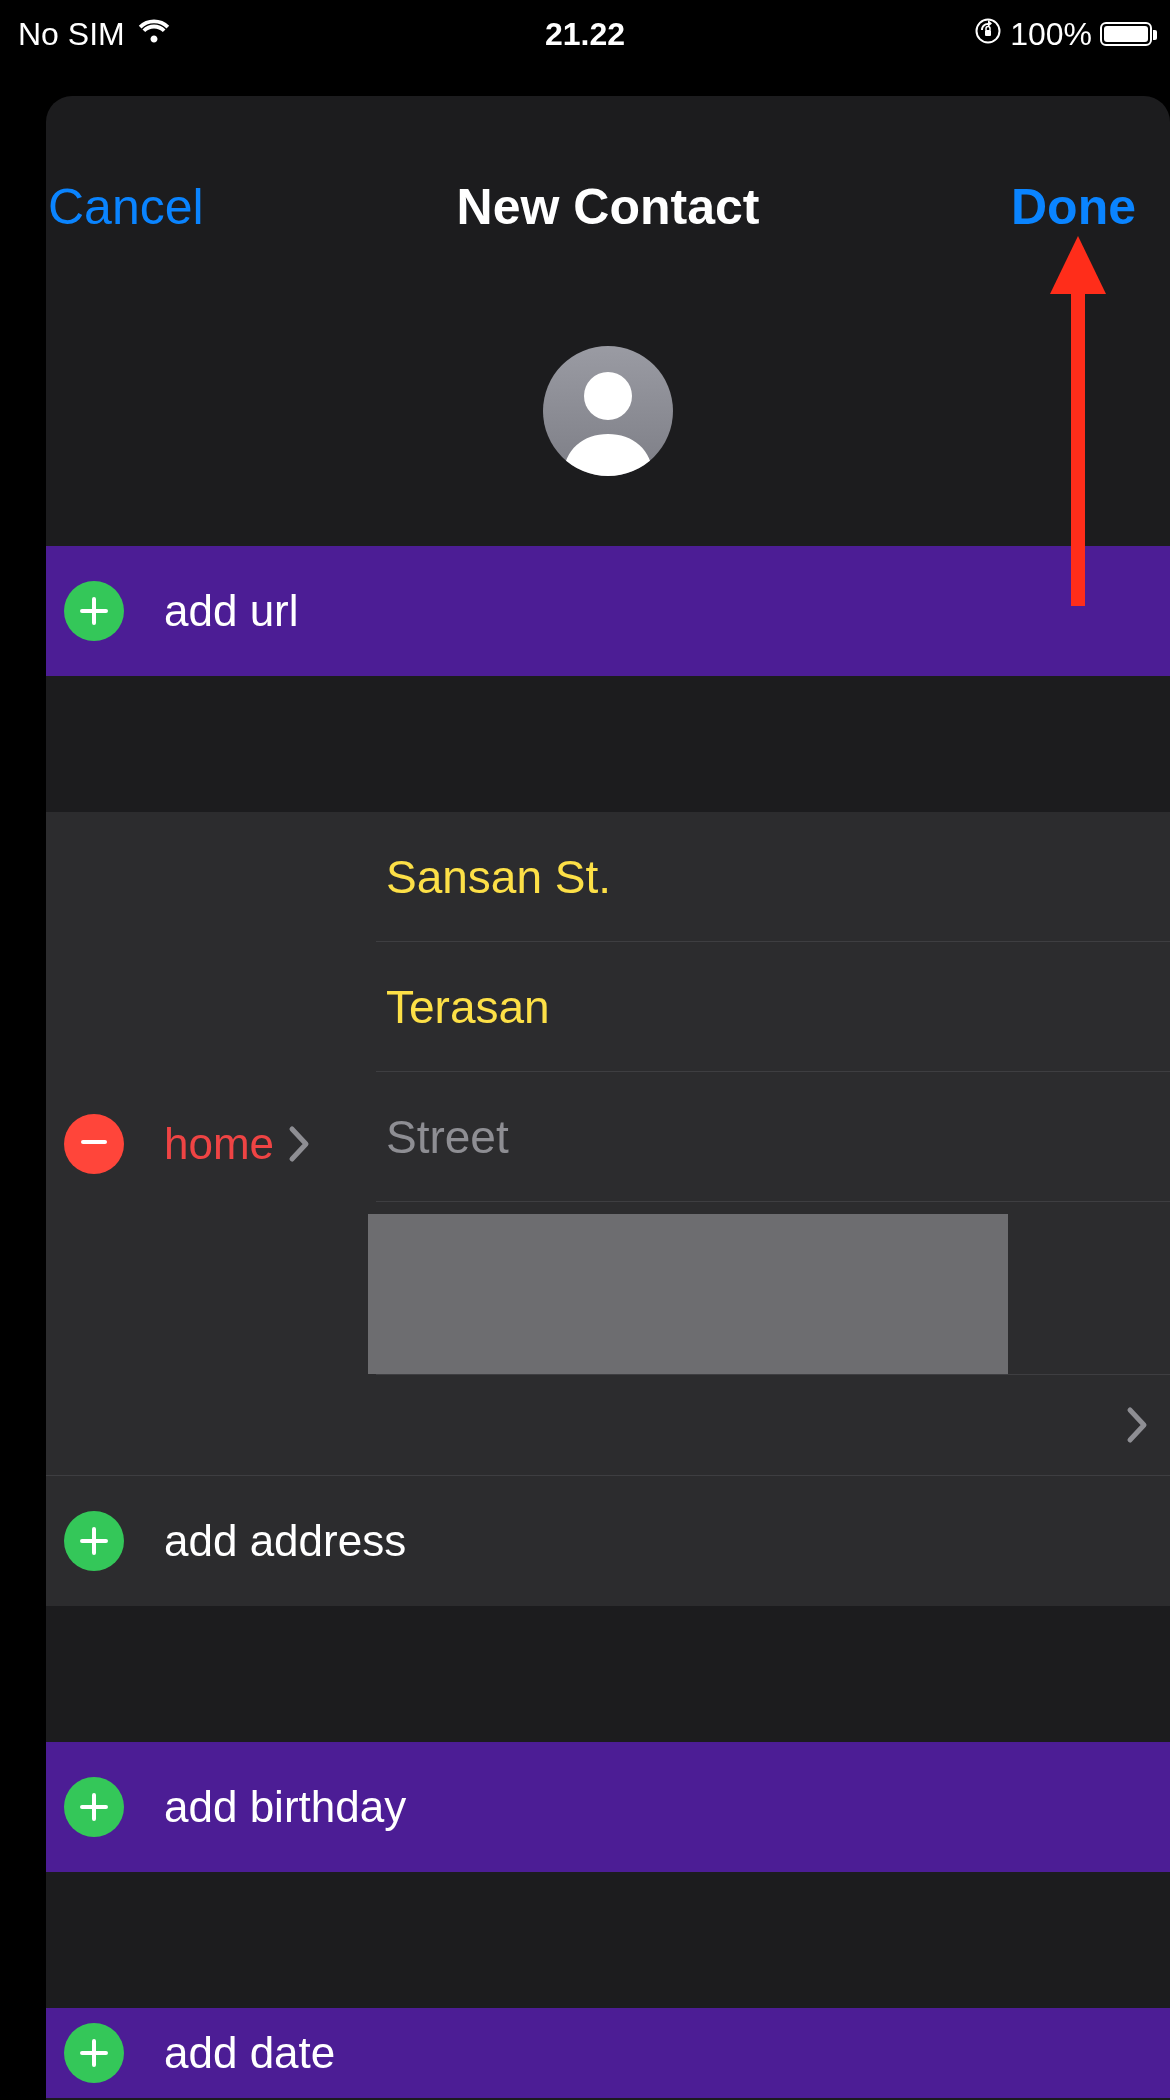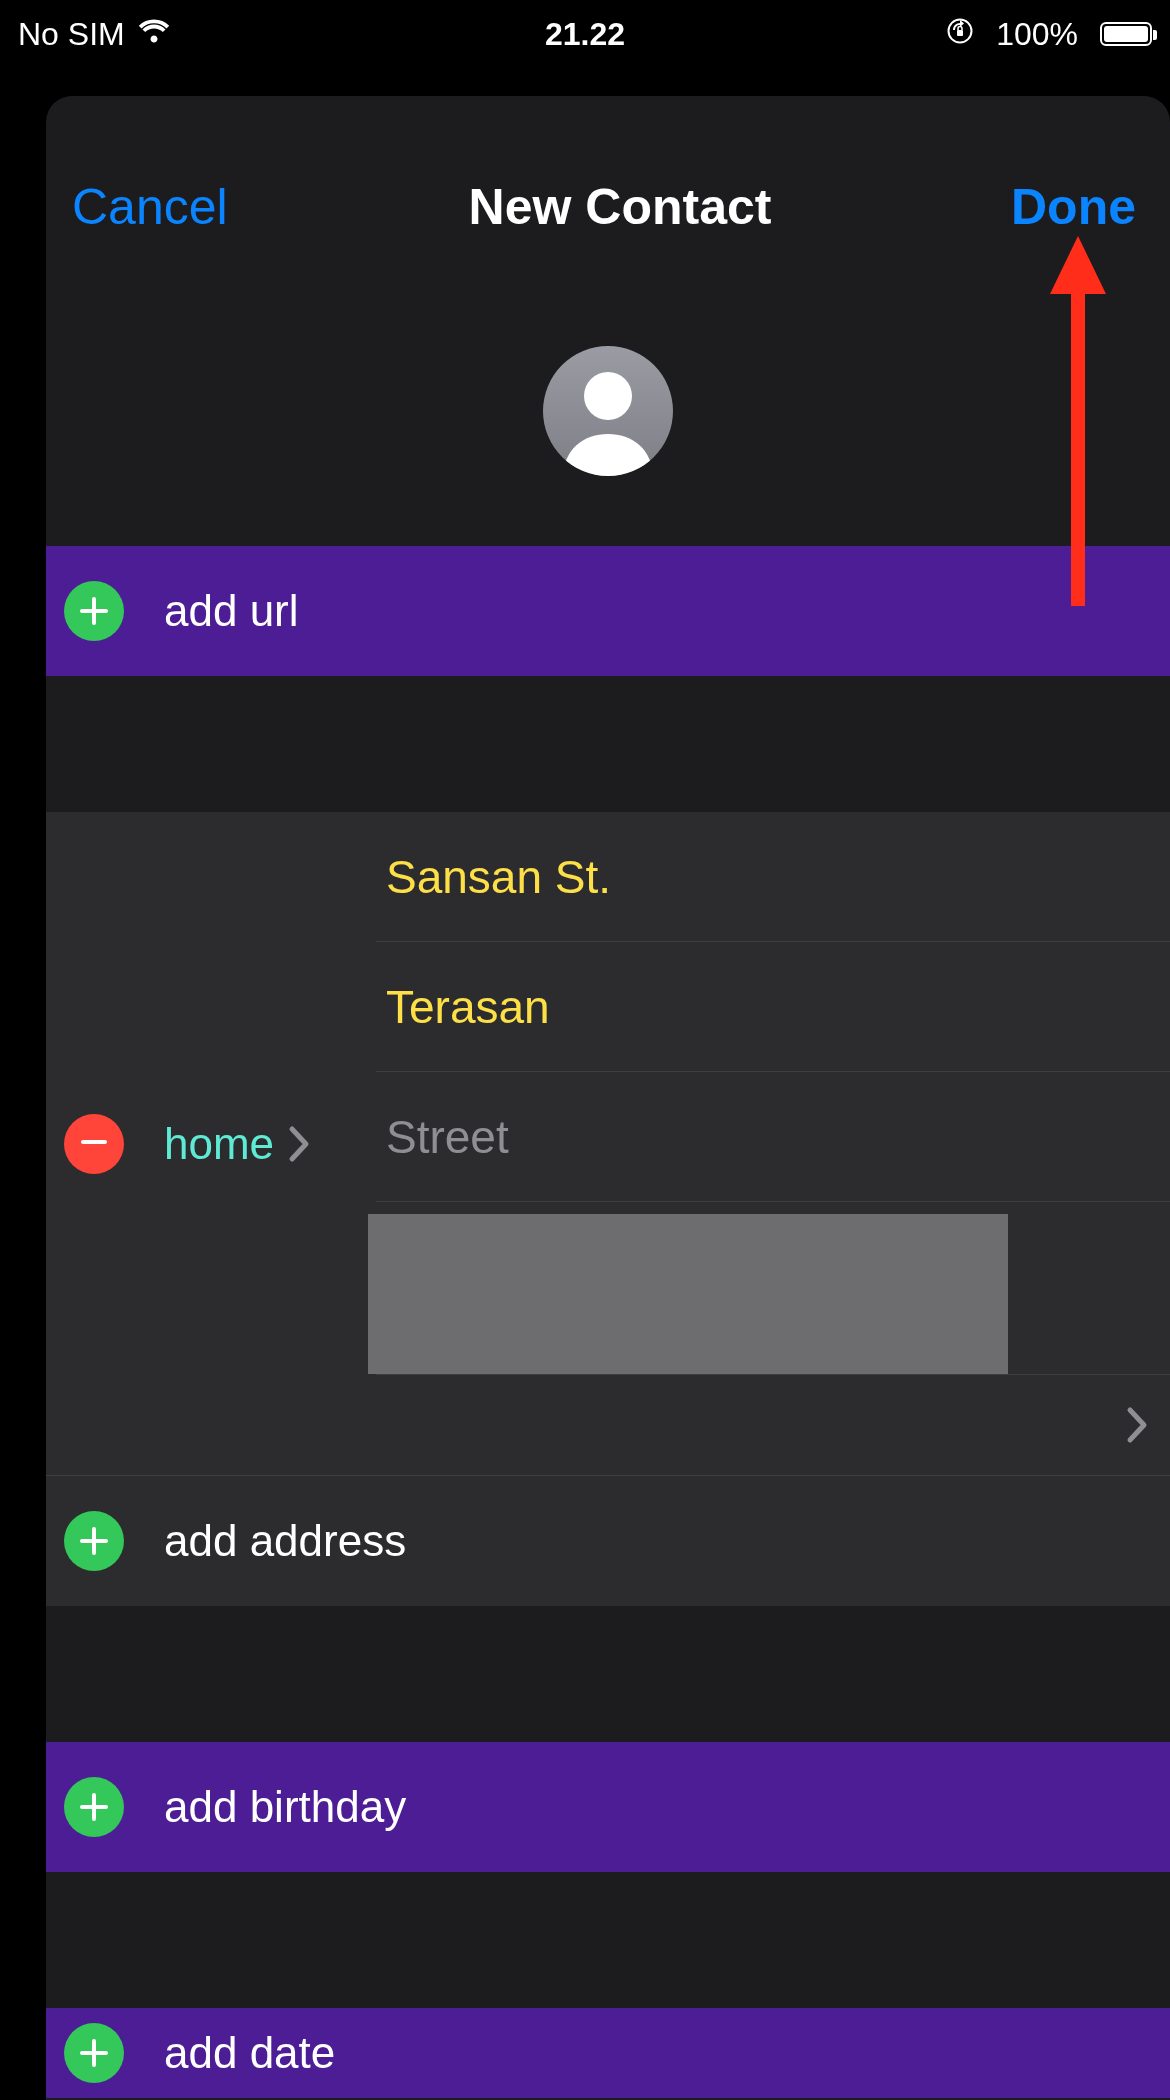--- a/index.html
+++ b/index.html
@@ -21,21 +21,21 @@
       align-items: center;
       justify-content: space-between;
       padding: 8px 18px 0 18px;
       font-size: 32px;
       font-weight: 400;
       color: #fff;
       text-align: center;
     }
     .status-left { display: flex; align-items: center; gap: 12px; }
     .status-center { position: absolute; left: 50%; transform: translateX(-50%); font-weight: 600; }
-    .status-right { display: flex; align-items: center; gap: 22px; }
+    .status-right { display: flex; align-items: center; gap: 8px; }
     .battery-outline {
       width: 52px; height: 24px;
       border: 2.5px solid #fff;
       border-radius: 6px;
       position: relative;
       display: inline-block;
     }
     .battery-outline::after {
       content: "";
       position: absolute;
@@ -61,21 +61,20 @@
       bottom: 0;
       background: #1c1c1e;
       border-top-left-radius: 26px;
       border-top-right-radius: 26px;
     }
 
     .nav-bar {
       position: relative;
       height: 170px;
       padding-top: 60px;
-      margin-left: 24px;
     }
     .nav-cancel {
       position: absolute;
       left: 2px;
       top: 82px;
       font-size: 50px;
       color: #0a84ff;
     }
     .nav-title {
       position: absolute;
@@ -138,21 +137,21 @@
       align-items: center;
       justify-content: center;
       margin: 0 40px 0 12px;
       flex-shrink: 0;
     }
     .icon-btn.green { background: #34c759; }
     .icon-btn.red { background: #ff453a; }
     .icon-btn svg { width: 36px; height: 36px; }
 
     .row-label { font-size: 44px; color: #fff; }
-    .row-label.link { color: #5eead4; }
+    .row-label.link { color: #ef4444; }
 
     .chevron {
       margin-left: 14px;
       color: #8e8e93;
     }
     .chevron svg { width: 24px; height: 38px; display:block; }
 
     
     .addr-section { background: #2c2c2e; padding-left: 0; }
     .addr-row {

